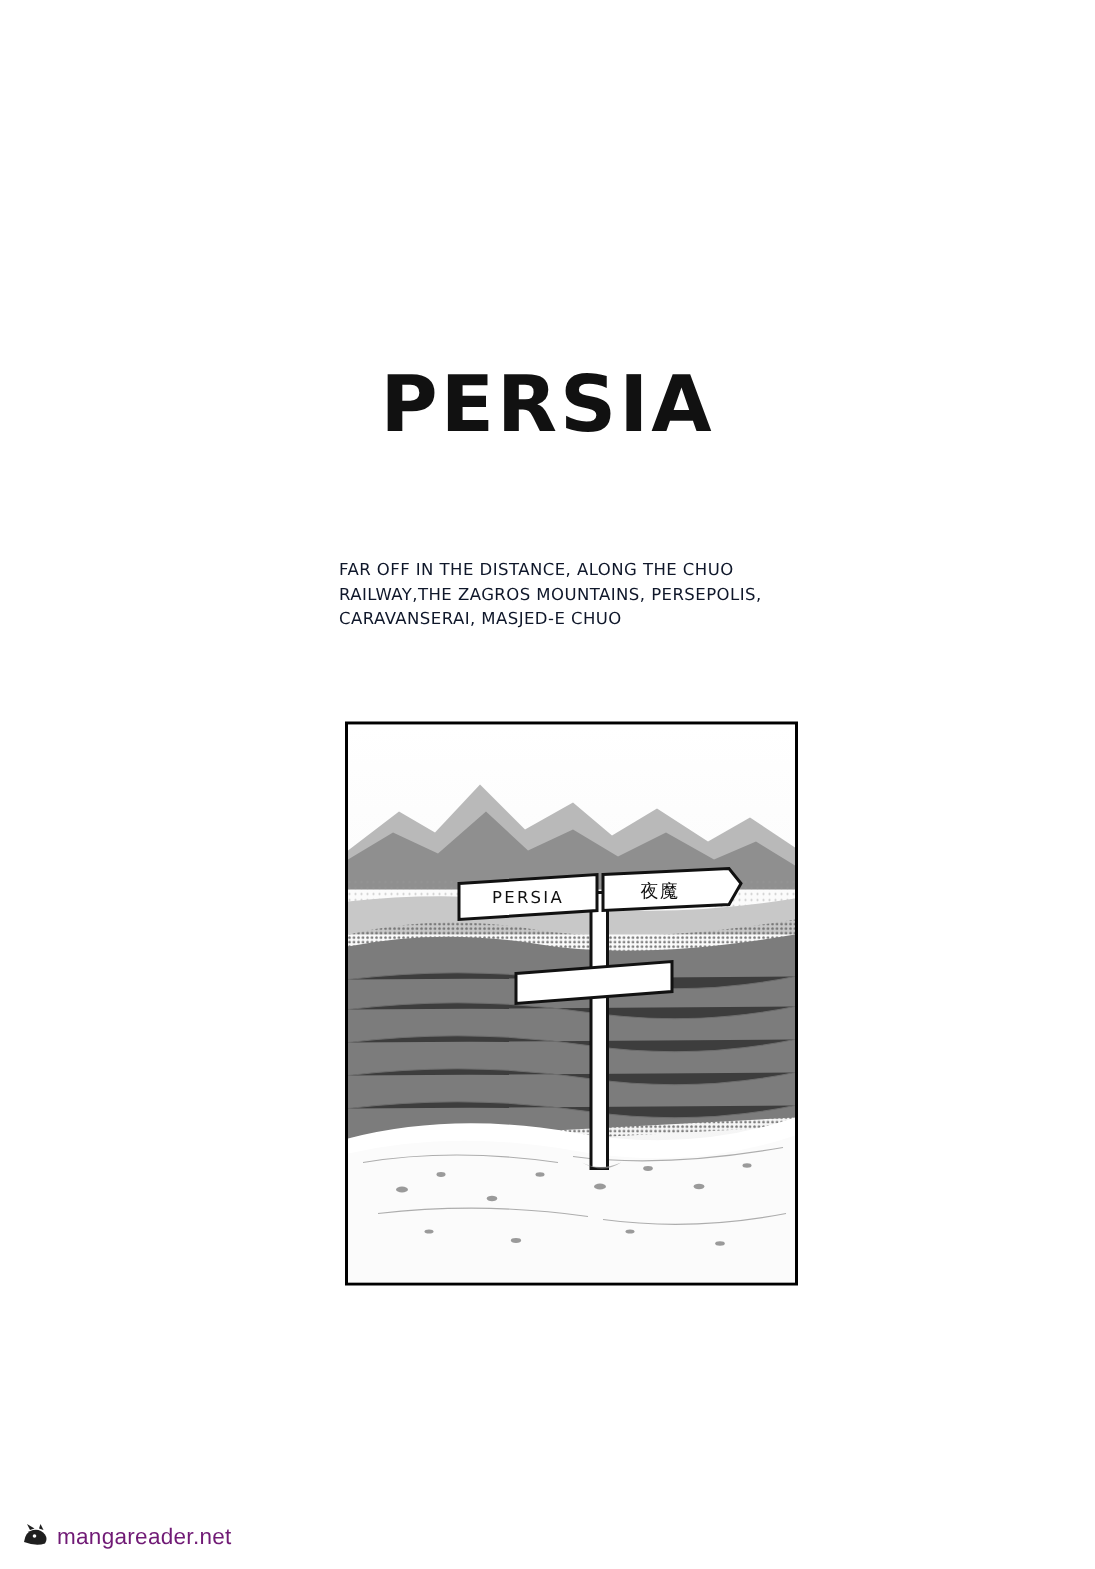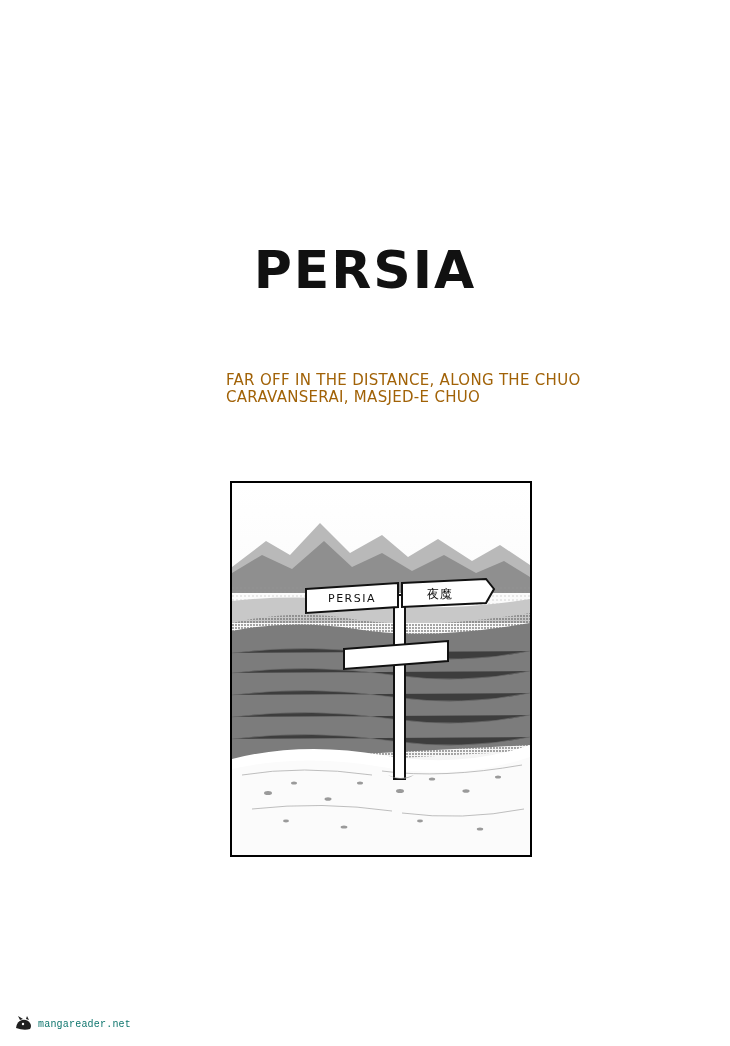--- a/index.html
+++ b/index.html
@@ -42,24 +42,24 @@
     letter-spacing: 2px;
     color: #111111;
   }
   
   .caption {
     position: absolute;
     top: 372px;
     left: 226px;
     width: 360px;
     font-family: "DejaVu Sans", sans-serif;
-    font-size: 15px;
+    font-size: 11px;
     line-height: 16.5px;
     letter-spacing: 0.3px;
-    color: #a16207;
+    color: #0f172a;
   }
   .caption div { white-space: nowrap; }
 
   
   .panel {
     position: absolute;
     left: 230px;
     top: 481px;
     width: 302px;
     height: 376px;
@@ -74,37 +74,38 @@
   .watermark {
     position: absolute;
     left: 14px;
     bottom: 12px;
     height: 20px;
     display: flex;
     align-items: center;
     gap: 4px;
   }
   .watermark .wm-text {
-    font-family: Liberation Mono, monospace;
-    font-size: 10px;
-    color: #0f766e;
+    font-family: Liberation Sans, sans-serif;
+    font-size: 15px;
+    color: #701a75;
     letter-spacing: 0.2px;
   }
   .wm-icon svg { display: block; }
 </style>
 </head>
 <body>
 
 <div class="page">
 
 
   <div class="title">PERSIA</div>
 
   <div class="caption">
     <div>FAR OFF IN THE DISTANCE, ALONG THE CHUO</div>
+    <div>RAILWAY,THE ZAGROS MOUNTAINS, PERSEPOLIS,</div>
     <div>CARAVANSERAI, MASJED-E CHUO</div>
   </div>
 
   <div class="panel">
     <svg width="298" height="372" viewBox="0 0 298 372" xmlns="http://www.w3.org/2000/svg">
       <defs>
         <linearGradient id="skyGrad" x1="0" y1="0" x2="0" y2="1">
           <stop offset="0%" stop-color="#ffffff"></stop>
           <stop offset="100%" stop-color="#f2f2f2"></stop>
         </linearGradient>

